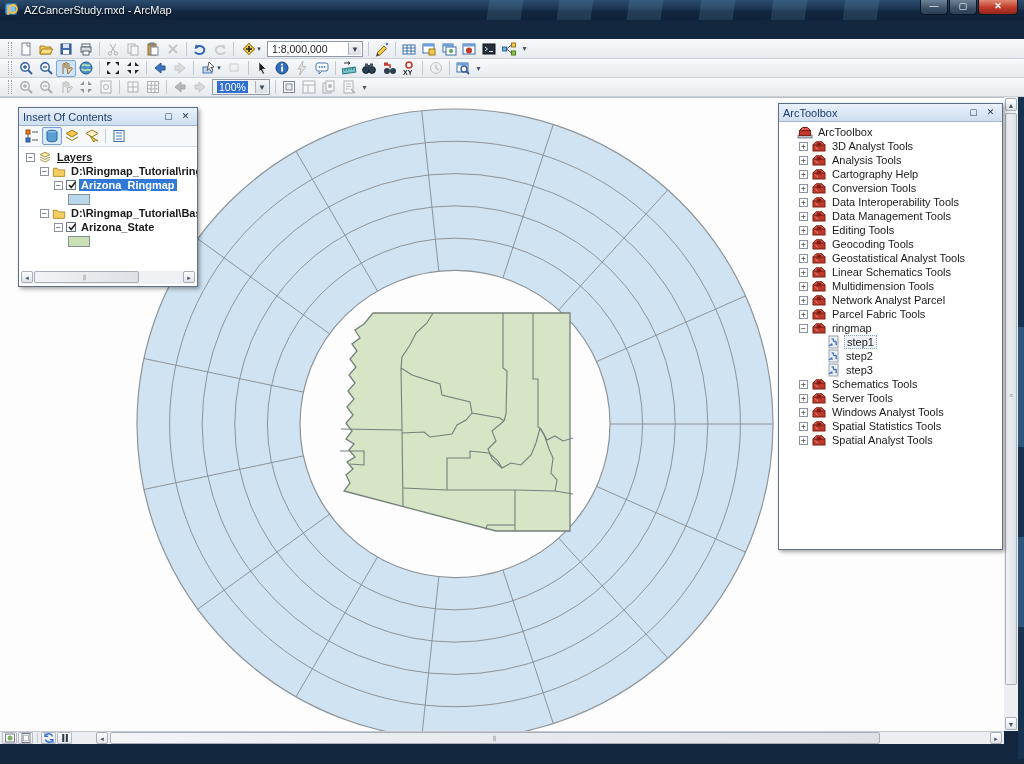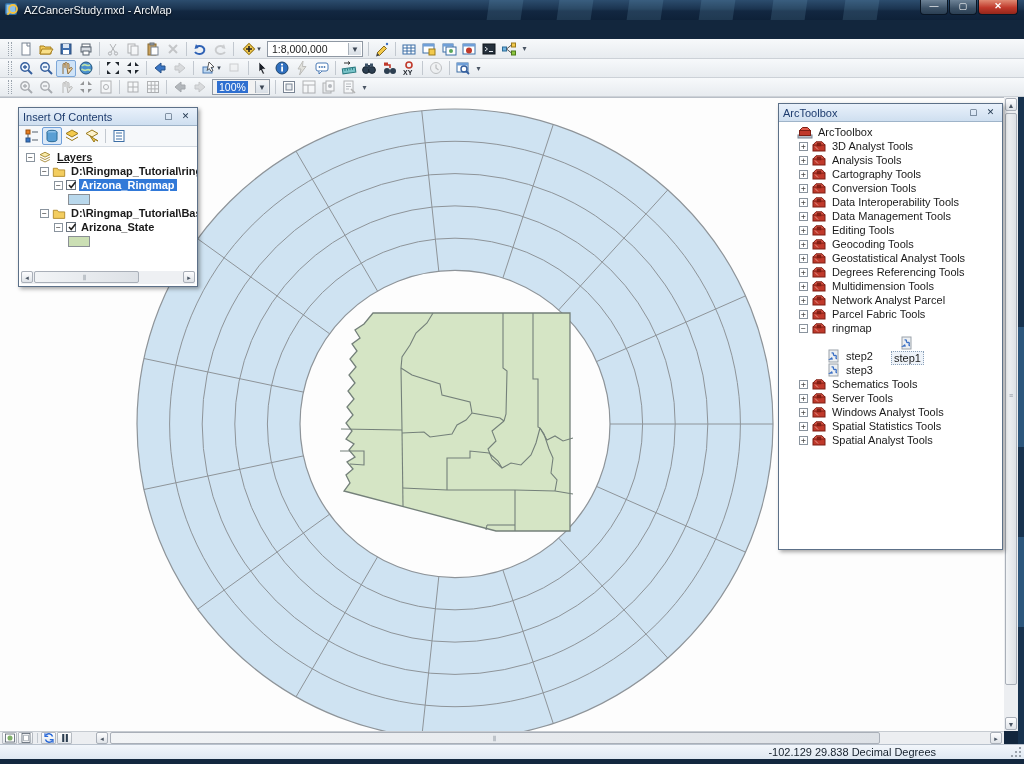--- a/index.html
+++ b/index.html
@@ -776,21 +776,21 @@
         <div class="trow" style="padding-left: 17px;">
           <div class="expander">+</div>
           <span class="ticon">
             <svg width="16" height="16" viewBox="0 0 16 16">
               <path d="M2 7 l3-3.2 h6 L14 7" fill="#e0594a" stroke="#7d1f14"></path>
               <rect x="2" y="7" width="12" height="6" fill="#c0392b" stroke="#7d1f14"></rect>
               <rect x="6.3" y="5.2" width="3.4" height="2.6" fill="#8d1d12" stroke="#7d1f14"></rect>
               <path d="M4 8.5 l3 3" stroke="#e89a90"></path>
             </svg>
           </span>
-          <span class="lbl">Cartography Tools</span>
+          <span class="lbl">Cartography Help</span>
         </div>
         <div class="trow" style="padding-left: 17px;">
           <div class="expander">+</div>
           <span class="ticon">
             <svg width="16" height="16" viewBox="0 0 16 16">
               <path d="M2 7 l3-3.2 h6 L14 7" fill="#e0594a" stroke="#7d1f14"></path>
               <rect x="2" y="7" width="12" height="6" fill="#c0392b" stroke="#7d1f14"></rect>
               <rect x="6.3" y="5.2" width="3.4" height="2.6" fill="#8d1d12" stroke="#7d1f14"></rect>
               <path d="M4 8.5 l3 3" stroke="#e89a90"></path>
             </svg>
@@ -860,21 +860,21 @@
         <div class="trow" style="padding-left: 17px;">
           <div class="expander">+</div>
           <span class="ticon">
             <svg width="16" height="16" viewBox="0 0 16 16">
               <path d="M2 7 l3-3.2 h6 L14 7" fill="#e0594a" stroke="#7d1f14"></path>
               <rect x="2" y="7" width="12" height="6" fill="#c0392b" stroke="#7d1f14"></rect>
               <rect x="6.3" y="5.2" width="3.4" height="2.6" fill="#8d1d12" stroke="#7d1f14"></rect>
               <path d="M4 8.5 l3 3" stroke="#e89a90"></path>
             </svg>
           </span>
-          <span class="lbl">Degrees Referencing Tools</span>
+          <span class="lbl">Linear Schematics Tools</span>
         </div>
         <div class="trow" style="padding-left: 17px;">
           <div class="expander">+</div>
           <span class="ticon">
             <svg width="16" height="16" viewBox="0 0 16 16">
               <path d="M2 7 l3-3.2 h6 L14 7" fill="#e0594a" stroke="#7d1f14"></path>
               <rect x="2" y="7" width="12" height="6" fill="#c0392b" stroke="#7d1f14"></rect>
               <rect x="6.3" y="5.2" width="3.4" height="2.6" fill="#8d1d12" stroke="#7d1f14"></rect>
               <path d="M4 8.5 l3 3" stroke="#e89a90"></path>
             </svg>
@@ -910,21 +910,21 @@
           <span class="ticon">
             <svg width="16" height="16" viewBox="0 0 16 16">
               <path d="M2 7 l3-3.2 h6 L14 7" fill="#e0594a" stroke="#7d1f14"></path>
               <rect x="2" y="7" width="12" height="6" fill="#c0392b" stroke="#7d1f14"></rect>
               <rect x="6.3" y="5.2" width="3.4" height="2.6" fill="#8d1d12" stroke="#7d1f14"></rect>
               <path d="M4 8.5 l3 3" stroke="#e89a90"></path>
             </svg>
           </span>
           <span class="lbl">ringmap</span>
         </div>
-        <div class="trow" style="padding-left: 31px; flex-direction: column;">
+        <div class="trow" style="padding-left: 31px;">
           <div class="exp-none"></div>
           <span class="ticon">
             <svg width="16" height="16" viewBox="0 0 16 16">
               <rect x="4" y="2" width="9" height="12" fill="#eceff2" stroke="#9aa2aa"></rect>
               <path d="M6.5 5 c3.5-1 .5 3 3.5 2.5 s-.5 3.5 2 3" fill="none" stroke="#3a6fc4" stroke-width="1.3"></path>
               <path d="M3 12 l4-3 1 2.5 Z" fill="#3a6fc4"></path>
             </svg>
           </span>
           <span class="lbl focusbox">step1</span>
         </div>
@@ -1051,18 +1051,14 @@
       <div class="mini-btn">
         <span style="display: flex; transform: scale(0.8);">
           <svg width="16" height="16" viewBox="0 0 16 16">
             <rect x="4.5" y="3" width="2.6" height="10" fill="#2c3e50"></rect>
             <rect x="9" y="3" width="2.6" height="10" fill="#2c3e50"></rect>
           </svg>
         </span>
       </div>
     </div>
 
-  <div id="statusbar">
-    <span id="coords">-102.129  29.838 Decimal Degrees</span>
-    <span id="resize-grip"></span>
-  </div>
   <div id="bottom-border"></div>
 </div>
 
 </body></html>

